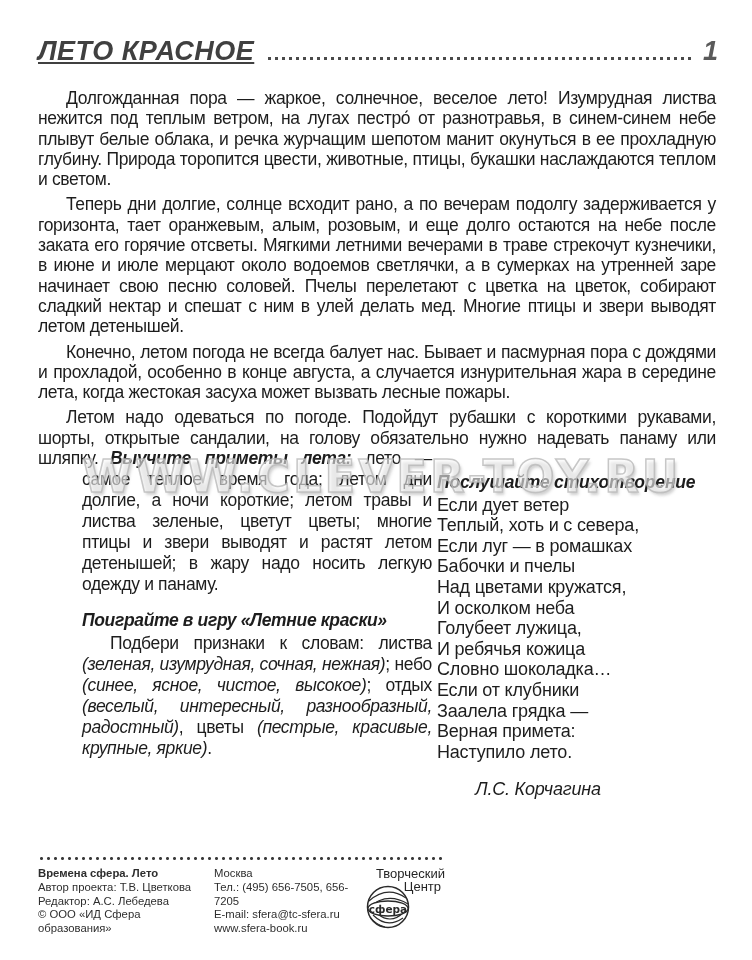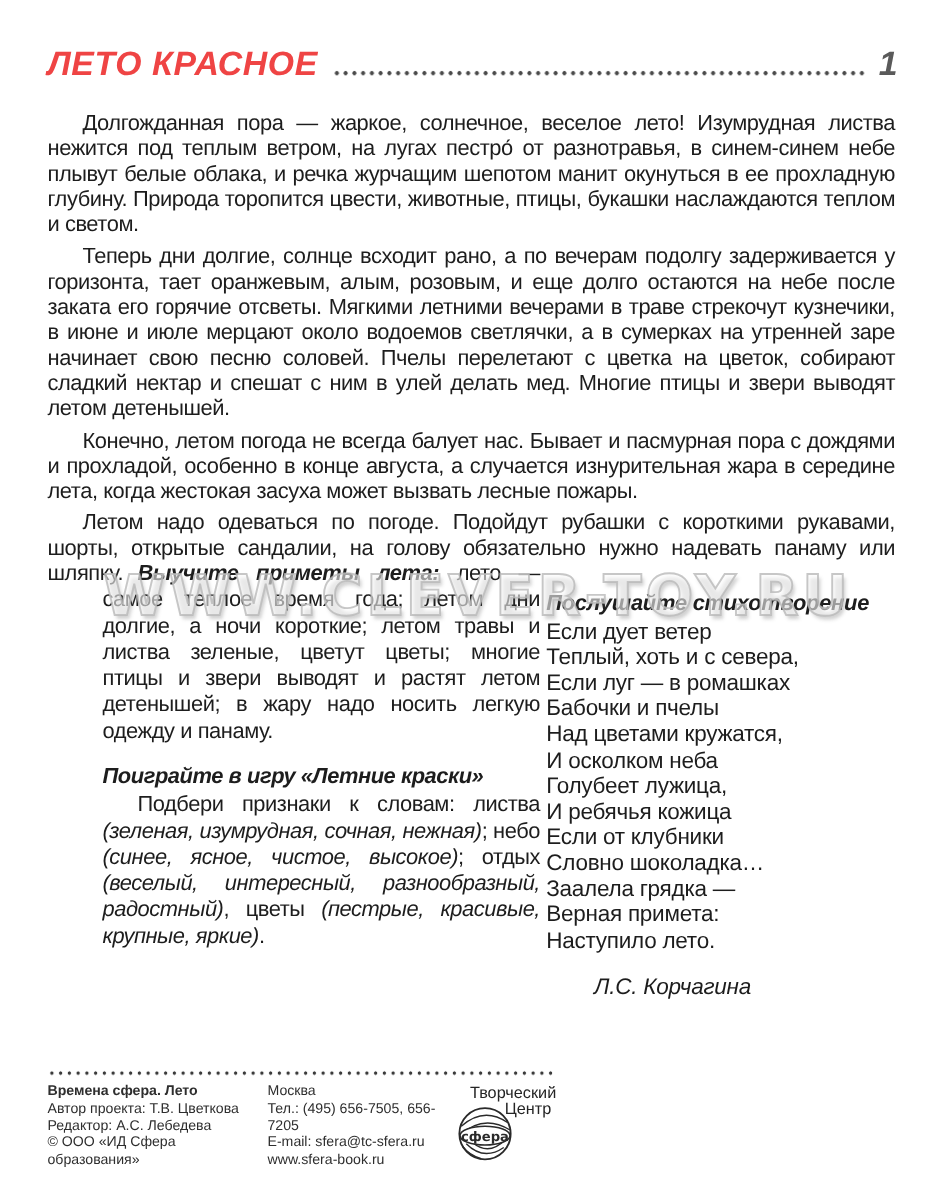--- a/index.html
+++ b/index.html
@@ -2,21 +2,21 @@
 <html lang="ru"><head>
 <meta charset="utf-8">
 <style>
   html,body{margin:0;padding:0;background:#ffffff;}
   .page{
     position:relative;width:752px;height:960px;background:#ffffff;
     font-family:"Liberation Sans",sans-serif;color:#1d1d1d;overflow:hidden;
   }
   
   .header{position:absolute;left:38px;right:34px;top:36px;display:flex;align-items:flex-end;}
-  .title{font-size:27px;font-weight:bold;font-style:italic;letter-spacing:.5px;color:#ef4444;white-space:nowrap;}
+  .title{font-size:27px;font-weight:bold;font-style:italic;letter-spacing:.5px;color:#404040;white-space:nowrap;text-decoration:underline;}
   .leader{flex:1;height:5px;margin:0 10px 6px 12px;
     background-image:radial-gradient(circle,#4a4a4a 1.5px,transparent 1.8px);
     background-size:7px 5px;background-repeat:repeat-x;background-position:left center;}
   .page-num{font-size:27px;font-weight:bold;font-style:italic;color:#5a5a5a;}
   
   .body-text{position:absolute;left:38px;top:88px;width:678px;
     font-size:17.5px;letter-spacing:-.35px;line-height:20.3px;text-align:justify;}
   .body-text p{margin:0 0 5px 0;text-indent:28px;}
   
   .watermark{position:absolute;left:58px;top:450px;width:648px;z-index:6;pointer-events:none;
@@ -78,22 +78,22 @@
     <p class="poem-heading hd">Послушайте стихотворение</p>
     <div>
         <div class="poem-line">Если дует ветер</div>
         <div class="poem-line">Теплый, хоть и с севера,</div>
         <div class="poem-line">Если луг — в ромашках</div>
         <div class="poem-line">Бабочки и пчелы</div>
         <div class="poem-line">Над цветами кружатся,</div>
         <div class="poem-line">И осколком неба</div>
         <div class="poem-line">Голубеет лужица,</div>
         <div class="poem-line">И ребячья кожица</div>
+        <div class="poem-line">Словно шоколадка…</div>
         <div class="poem-line">Если от клубники</div>
-        <div class="poem-line">Словно шоколадка…</div>
         <div class="poem-line">Заалела грядка —</div>
         <div class="poem-line">Верная примета:</div>
         <div class="poem-line">Наступило лето.</div>
       </div>
     <div class="poem-author">Л.С. Корчагина</div>
   </div>
 
   <div class="watermark">WWW.CLEVER-TOY.RU</div>
 
   <div class="footer">

